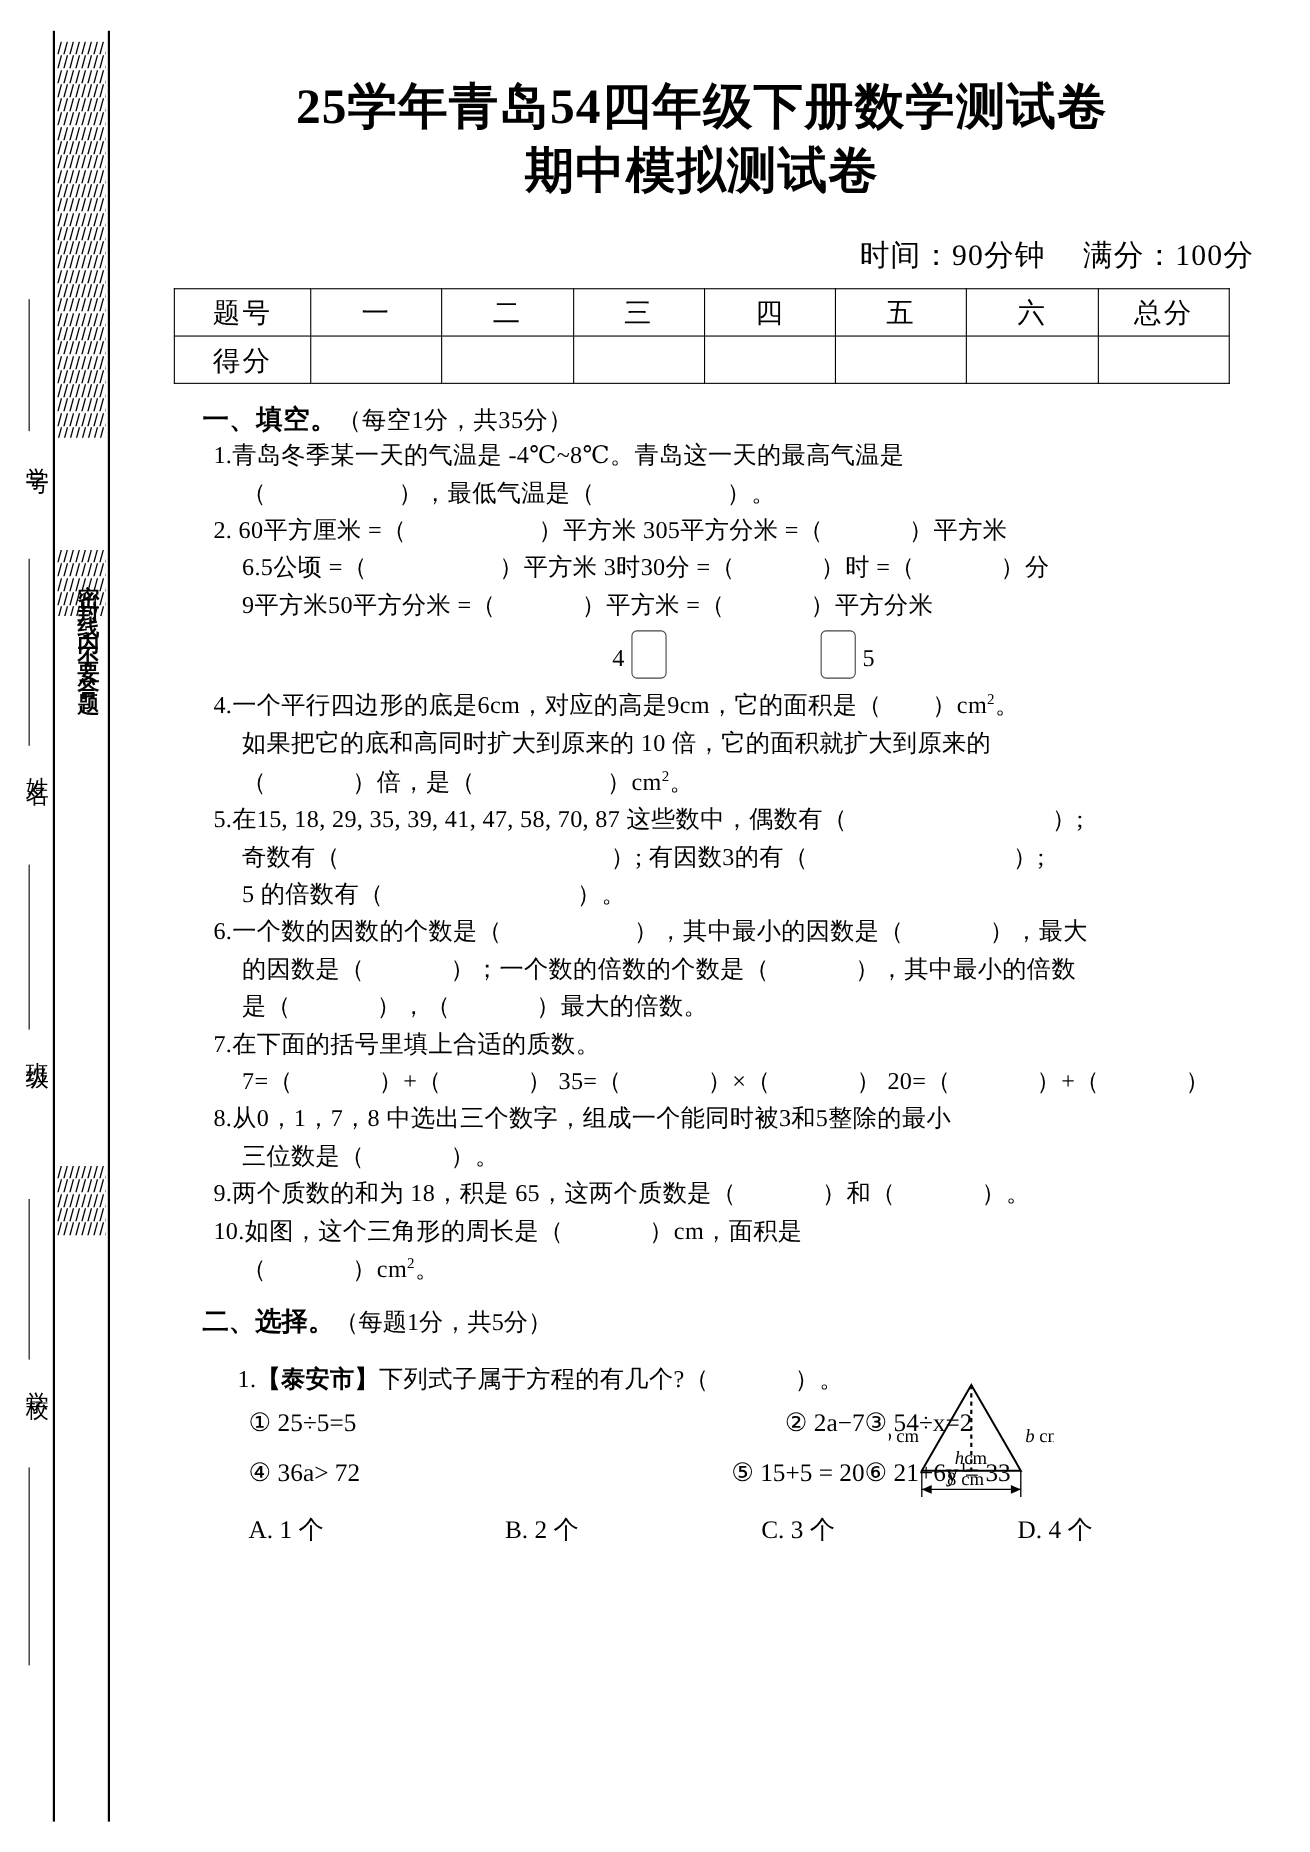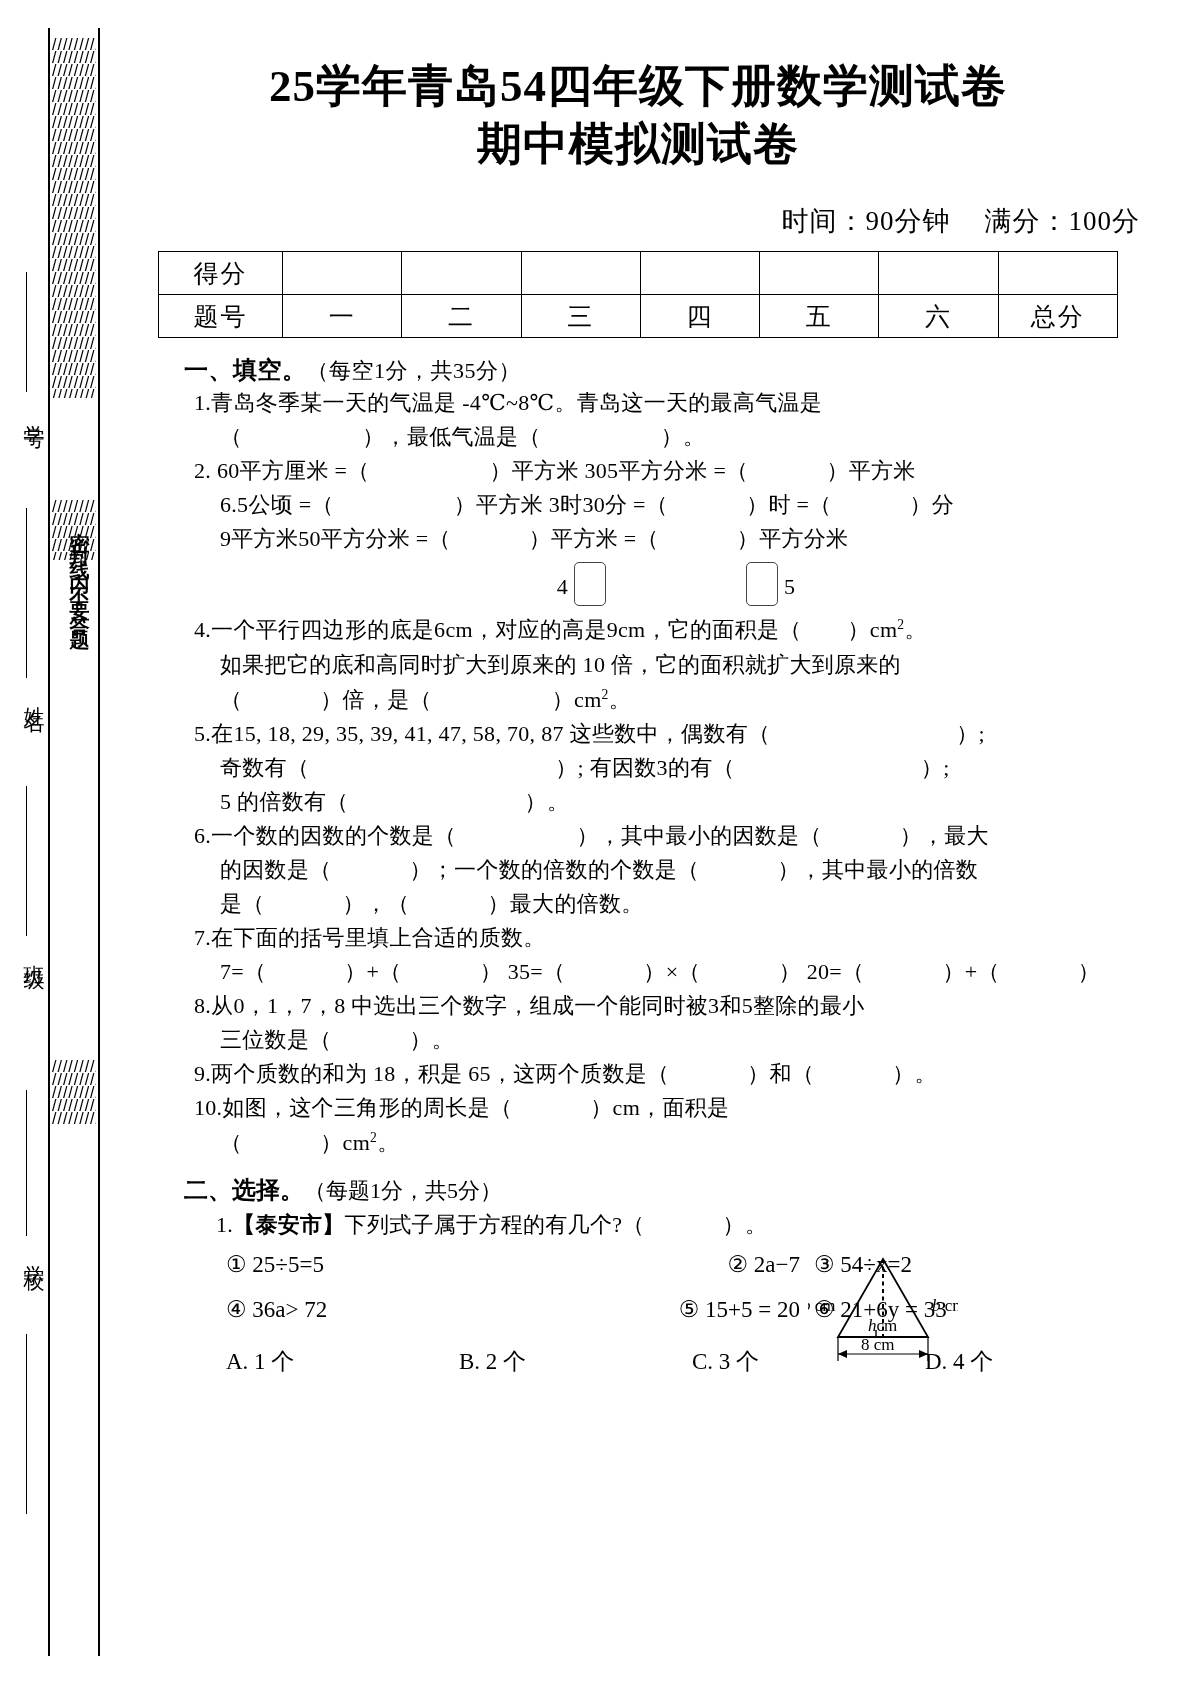--- a/index.html
+++ b/index.html
@@ -43,21 +43,21 @@
   }
   .vseal {
     position:absolute; left:54px; width:40px;
     writing-mode:vertical-rl; text-orientation:upright;
     font-size:20px; letter-spacing:14px;
     font-weight:600;
   }
 
   
   .content {
-    position:absolute; left:118px; top:24px; width:1040px;
+    position:absolute; left:118px; top:35px; width:1040px;
   }
   .title {
     text-align:center;
     font-family:"Liberation Serif","DejaVu Serif",serif;
     font-weight:bold;
     font-size:45px;
     line-height:1.28;
     letter-spacing:1px;
     margin-top:34px;
   }
@@ -123,29 +123,28 @@
   .figure {
     position:absolute;
     left:808px; top:1249px;
     width:150px; height:125px;
   }
   .figure svg { display:block; }
 
   
   .choice-head {
     font-size:24px; font-weight:bold;
-    margin:14px 0 2px 66px;
+    margin:14px 0 20px 66px;
   }
   .tag { font-weight:bold; }
   .opt-row {
     display:flex;
     font-size:23px;
     margin:0 0 0 108px;
     padding:9px 0;
-    gap:14px;
   }
   .opt-row > span { display:block; }
   .c1 { width:264px; }
   .c2 { width:296px;text-align:right; }
   .c3 { width:280px; }
   .ans-row {
     display:flex;
     font-size:23px;
     margin:6px 0 0 108px;
     padding:8px 0;
@@ -224,38 +223,38 @@
       <span class="line2">期中模拟测试卷</span>
     </div>
 
     <div class="meta">
       <span>时间：90分钟</span><span class="gap"></span><span>满分：100分</span>
     </div>
 
     <table class="score">
       <tbody>
           <tr>
-        <td class="head">得分</td>
-        <td></td>
-        <td></td>
-        <td></td>
-        <td></td>
-        <td></td>
-        <td></td>
-        <td></td>
-      </tr>
-      <tr>
         <td class="head">题号</td>
         <td>一</td>
         <td>二</td>
         <td>三</td>
         <td>四</td>
         <td>五</td>
         <td>六</td>
         <td>总分</td>
+      </tr>
+      <tr>
+        <td class="head">得分</td>
+        <td></td>
+        <td></td>
+        <td></td>
+        <td></td>
+        <td></td>
+        <td></td>
+        <td></td>
       </tr>
     </tbody>
       </table>
 
     <div class="section-head">
       <span>一、填空。</span><span class="weight">（每空1分，共35分）</span>
     </div>
 
     <div class="q">
       <span class="ln">1.青岛冬季某一天的气温是 -4℃~8℃。青岛这一天的最高气温是</span>

